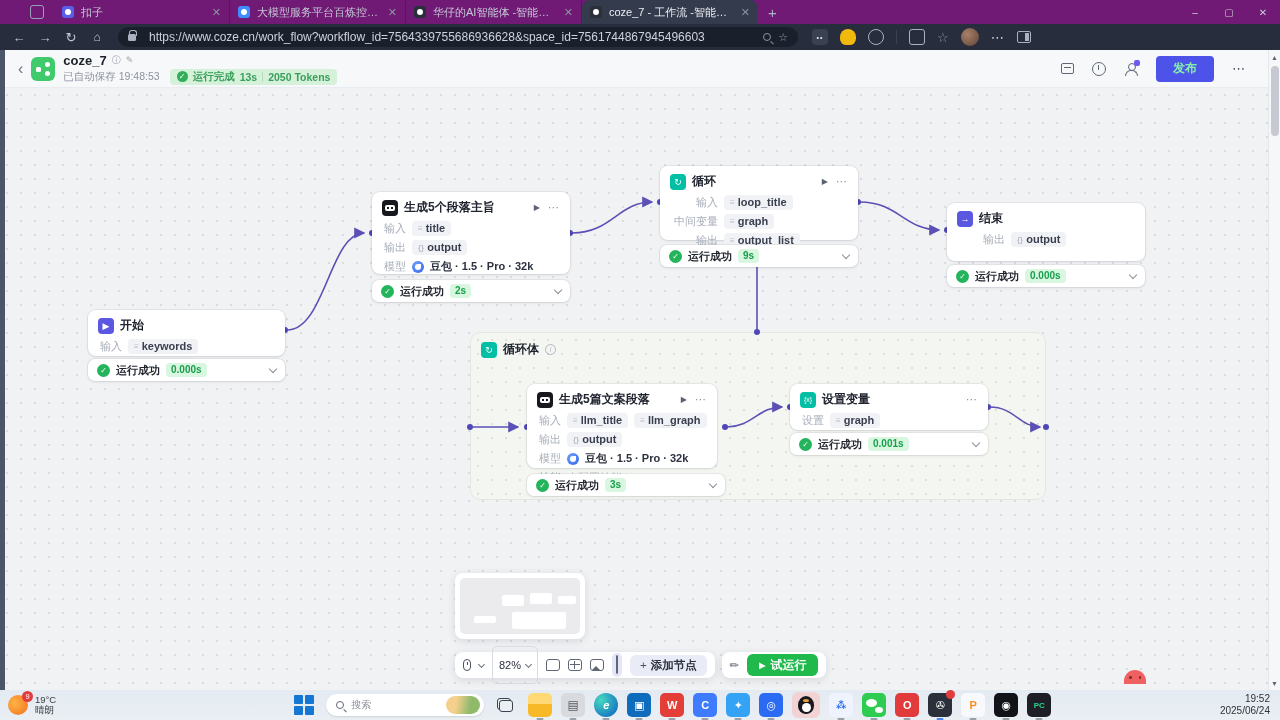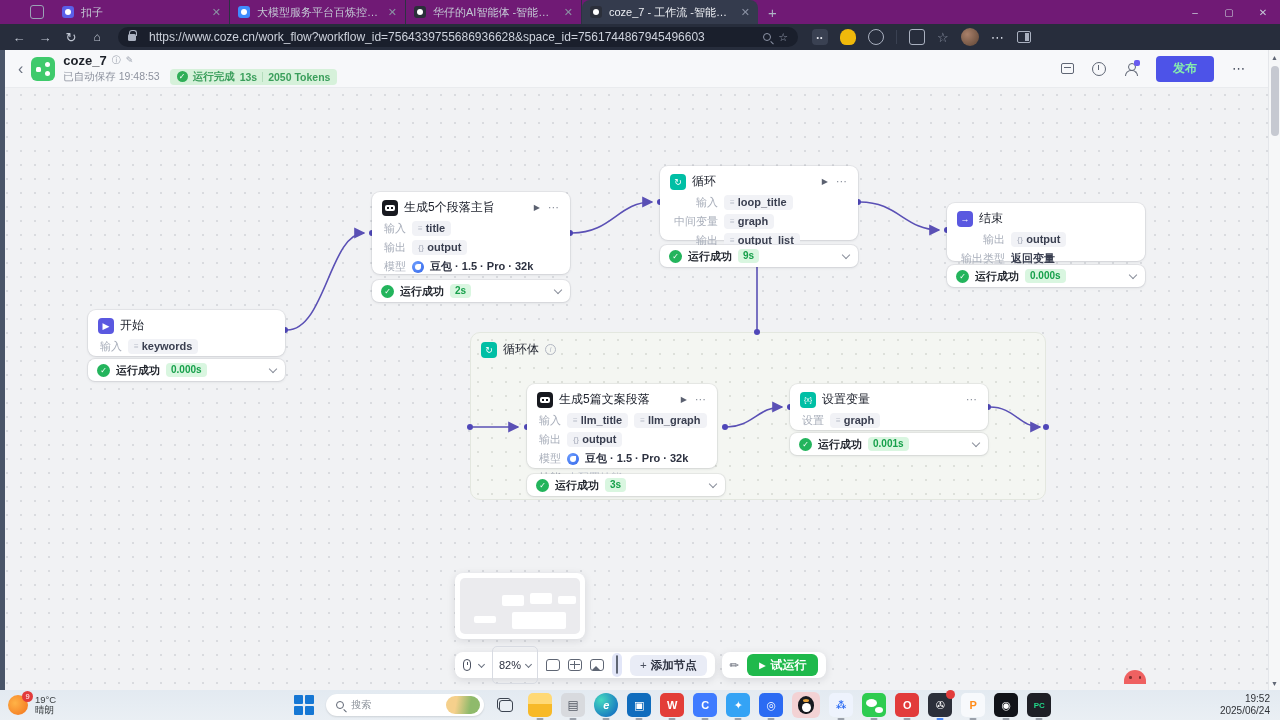--- a/index.html
+++ b/index.html
@@ -88,21 +88,21 @@
     border:1px solid #e3e7df; border-radius:10px; z-index:0; }
   .loopbody-head { display:flex; align-items:center; gap:6px; padding:8px 10px; }
 
   .card { position:absolute; background:#fff; border-radius:8px; box-shadow:0 1px 3px rgba(23,26,38,.1), 0 0 0 1px rgba(23,26,38,.05); z-index:2; }
   .nhead { display:flex; align-items:center; gap:6px; padding:7px 10px 3px; }
   .nicon { width:16px; height:16px; border-radius:4px; color:#fff; font-size:9px; display:flex; align-items:center; justify-content:center; flex:0 0 auto; }
   .nicon-indigo { background:#5a58e0; }
   .nicon-dark { background:#17191f; position:relative; }
   .nicon-dark::after { content:""; position:absolute; left:3px; top:5px; width:10px; height:6px; background:#fff; border-radius:2px;
     background-image:radial-gradient(circle at 3px 3px, #17191f 1.2px, transparent 1.3px), radial-gradient(circle at 7px 3px, #17191f 1.2px, transparent 1.3px); }
-  .ntitle { font-size:12px; font-weight:400; color:#20242f; white-space:nowrap; }
+  .ntitle { font-size:12px; font-weight:700; color:#20242f; white-space:nowrap; }
   .nhead-right { margin-left:auto; display:flex; align-items:center; gap:8px; color:#5b6170; }
   .playic { font-size:8px; } .moreic { font-size:11px; letter-spacing:1px; color:#8a8f9b; }
   .nrow { display:flex; align-items:center; gap:6px; padding:2px 10px; font-size:11px; }
   .nlabel { color:#a8aeba; white-space:nowrap; }
   .w2 { width:24px; text-align:right; } .w4 { width:48px; text-align:right; }
   .pill { display:inline-flex; align-items:center; gap:3px; background:#f1f2f6; border-radius:4px; padding:0px 6px; font-weight:700; color:#3a3f50; font-size:11px; line-height:15px; }
   .pill .ti { color:#b9bdc9; font-size:8px; }
   .plain { font-weight:700; color:#3a3f50; }
   .dim { color:#c5c9d2; }
   .modelic { width:12px; height:12px; border-radius:50%; background:radial-gradient(circle at 35% 35%, #6fa0ff, #2f62e8); position:relative; flex:0 0 auto; }
@@ -422,24 +422,20 @@
         <span class="nicon nicon-indigo">→</span>
         <span class="ntitle">结束</span>
       </div>
       <div class="nrow">
         <span class="nlabel w4">输出</span>
         <span class="pill">
             <span class="ti">{}</span>
             <span>output</span>
           </span>
       </div>
-      <div class="nrow">
-        <span class="nlabel w4">输出类型</span>
-        <span class="plain">返回变量</span>
-      </div>
     </div>
     <div class="sbar" style="left:947px; top:177px; width:198px;">
       <span class="scheck">✓</span>
       <span>运行成功</span>
       <span class="stime">0.000s</span>
       <span class="chev"></span>
     </div>
 
     <div class="card" style="left:527px; top:296px; width:190px; height:84px;">
       <div class="nhead">

